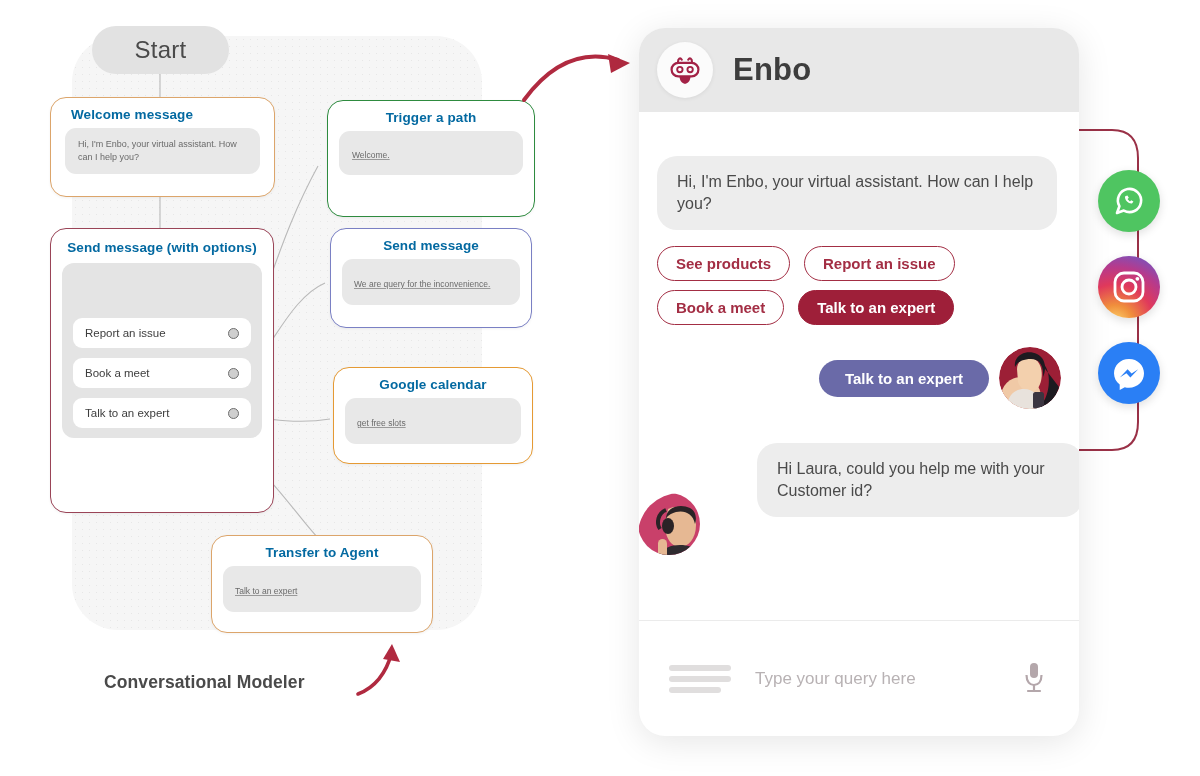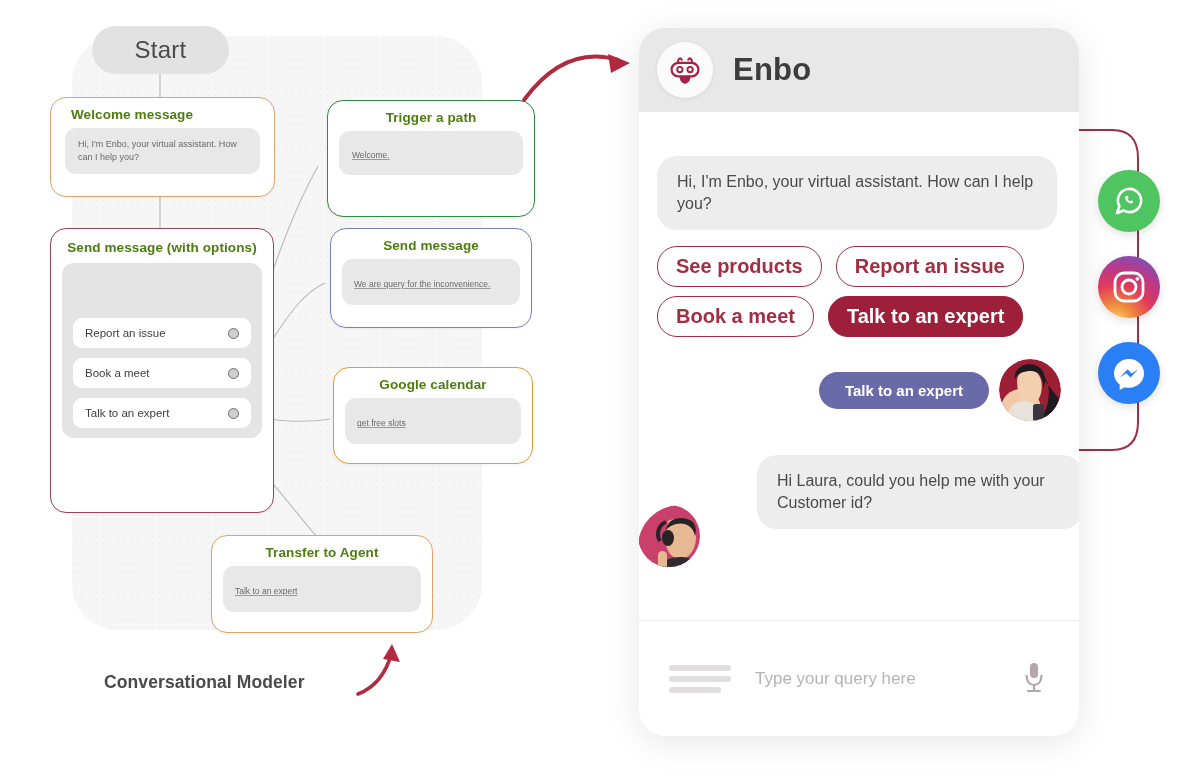--- a/index.html
+++ b/index.html
@@ -23,21 +23,21 @@
   }
 
   #flow-edges{position:absolute;left:0;top:0;width:600px;height:776px;}
 
   .node{
     position:absolute;background:#ffffff;border-radius:16px;
     border:1.6px solid #cfcfcf;box-sizing:border-box;
     box-shadow:0 1px 3px rgba(0,0,0,.05);
   }
   .node-title{
-    font-size:13.5px;font-weight:600;color:#4d7c0f;letter-spacing:.1px;
+    font-size:13.5px;font-weight:600;color:#0369a1;letter-spacing:.1px;
     text-align:center;padding:9px 10px 6px;
   }
   .node-body{
     background:#e8e8e8;border-radius:11px;margin:0 11px 11px;
     padding:11px 12px;min-height:36px;box-sizing:border-box;
   }
   .node-body-text{font-size:9px;color:#6a6a6a;line-height:1.45;}
   .node-link{
     font-size:8.5px;color:#6a6a6a;text-decoration:underline;
     text-decoration-color:#9a9a9a;
@@ -113,21 +113,21 @@
   .bubble{
     background:#ededed;border-radius:20px;padding:15px 20px;
     font-size:16px;line-height:1.38;color:#4a4a4a;box-sizing:border-box;
   }
   .bubble-bot{width:400px;max-width:400px;}
   .bubble-agent{width:326px;margin-left:100px;margin-top:34px;}
 
   .quick-replies{margin-top:16px;display:flex;flex-wrap:wrap;gap:9px 14px;width:400px;}
   .chip{
     border:1.8px solid #a32e44;border-radius:20px;background:#ffffff;
-    color:#a32e44;font-size:20px;font-weight:700;padding:8px 18px;
+    color:#a32e44;font-size:15px;font-weight:700;padding:8px 18px;
     box-sizing:border-box;white-space:nowrap;
   }
   .chip.solid{background:#9e1f39;border-color:#9e1f39;color:#ffffff;}
 
   .user-row{display:flex;align-items:center;justify-content:flex-end;margin-top:22px;}
   .chip-user{
     background:#6a6aa8;color:#ffffff;border-radius:20px;font-size:15px;
     font-weight:700;padding:10px 26px;white-space:nowrap;
   }
   .avatar{width:62px;height:62px;border-radius:50%;margin-left:10px;overflow:hidden;flex:0 0 auto;}

